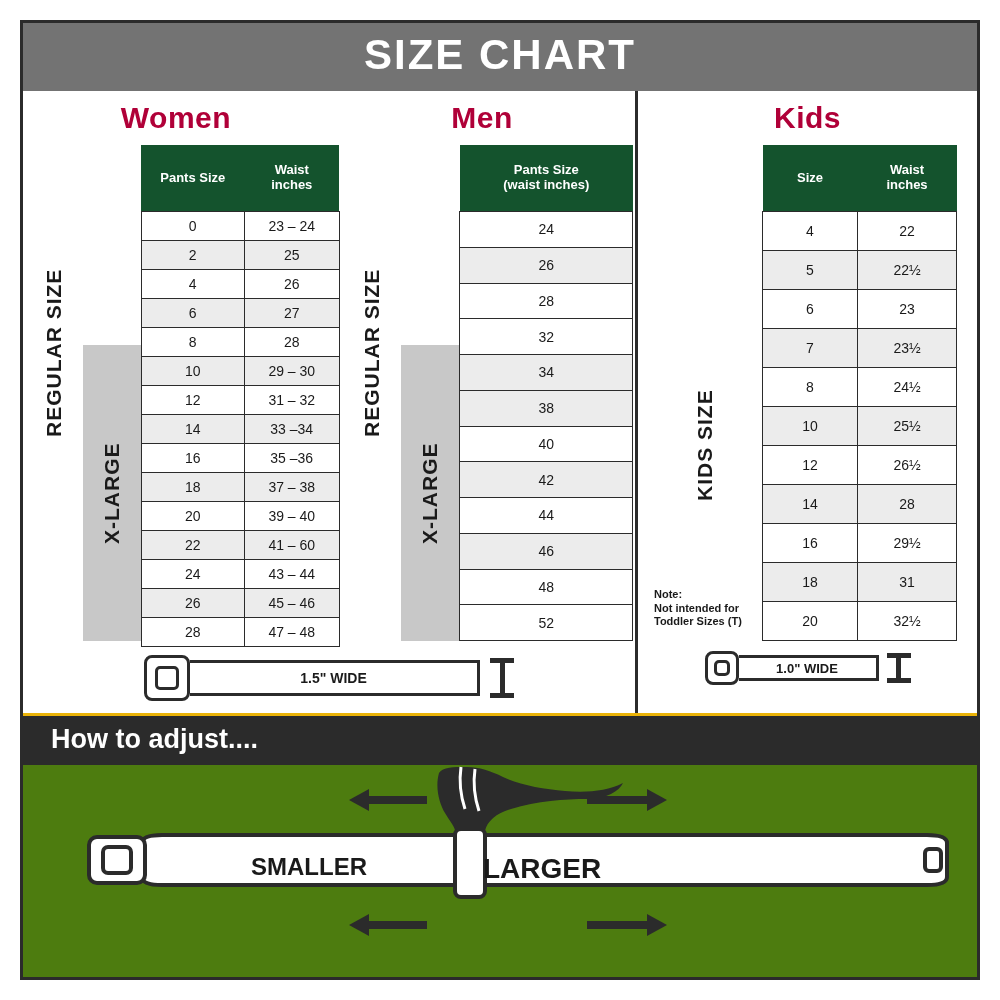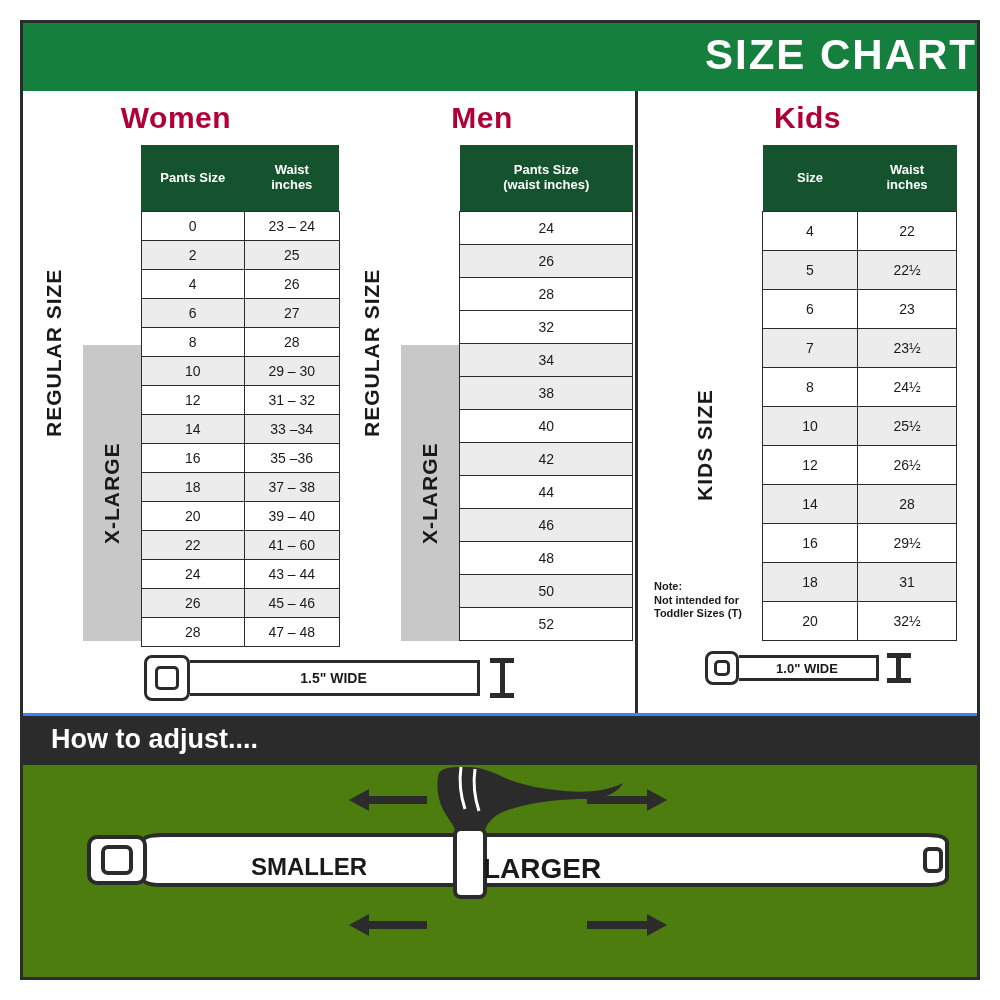--- a/index.html
+++ b/index.html
@@ -21,38 +21,38 @@
     position:relative;
     width:960px;height:960px;
     border:3px solid #2b2b2b;
     box-sizing:border-box;
     background:#ffffff;
     display:flex;
     flex-direction:column;
   }
   
   .title-bar{
-    background:#15803d;
+    background:#737373;
     color:#ffffff;
-    text-align:right;
+    text-align:center;
     padding:8px 0 12px 0;
     flex:0 0 auto;
   }
   .title-bar h1{
     margin:0;
     font-size:42px;
     font-weight:bold;
     letter-spacing:2px;
   }
   
   .charts{
     flex:0 0 auto;
     display:flex;
     height:622px;
-    border-bottom:3px solid #3b82f6;
+    border-bottom:3px solid #eab308;
   }
   .col-left{
     width:615px;
     box-sizing:border-box;
     border-right:3px solid #2b2b2b;
     position:relative;
     padding:6px 0 0 0;
   }
   .col-right{
     flex:1;
@@ -141,21 +141,21 @@
   .w-c1{ width:90px; }
   .w-c2{ width:82px; }
   
   .m-c1{ width:160px; }
   
   .k-c1{ width:82px; }
   .k-c2{ width:86px; }
   .note{
     position:absolute;
     left:8px;
-    bottom:20px;
+    bottom:12px;
     font-size:11px;
     font-weight:bold;
     line-height:1.25;
   }
   
   .belt-row{
     display:flex;
     align-items:center;
     justify-content:center;
     margin-top:14px;
@@ -361,23 +361,20 @@
                     <td class="m-c1">42</td>
                   </tr>
                   <tr>
                     <td class="m-c1">44</td>
                   </tr>
                   <tr class="alt">
                     <td class="m-c1">46</td>
                   </tr>
                   <tr>
                     <td class="m-c1">48</td>
-                  </tr>
-                  <tr class="alt">
-                    <td class="m-c1">50</td>
                   </tr>
                   <tr>
                     <td class="m-c1">52</td>
                   </tr>
                 </tbody>
             </table>
           </div>
 
         </div>
 

